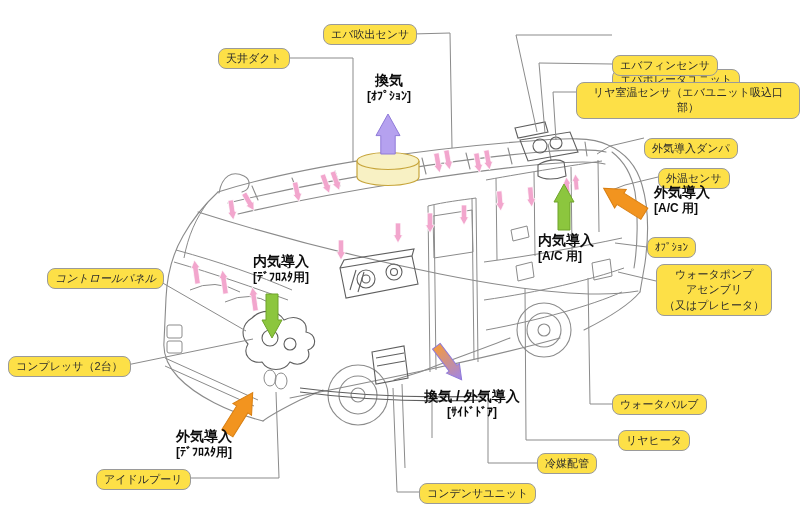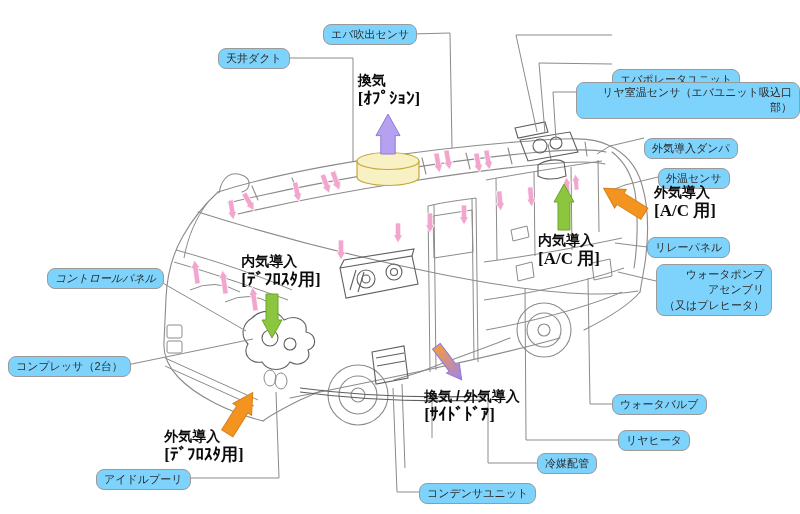--- a/index.html
+++ b/index.html
@@ -1,27 +1,27 @@
 <!DOCTYPE html>
 <html><head>
 <meta charset="utf-8">
 <style>
   html,body{margin:0;padding:0;background:#fff;}
   .stage{position:relative;width:800px;height:514px;background:#ffffff;overflow:hidden;
          font-family:"Liberation Sans","DejaVu Sans",sans-serif;}
   .stage svg{position:absolute;left:0;top:0;}
   #overlay{position:absolute;left:0;top:0;width:800px;height:514px;}
-  .callout{position:absolute;border:1px solid #9a9a9a;border-radius:8px;background:#7dd3fc;
+  .callout{position:absolute;border:1px solid #9a9a9a;border-radius:8px;background:#fde047;
            padding:2px 7px;font-size:11px;line-height:1.4;color:#2b2b2b;
-           white-space:pre-line;text-align:right;box-sizing:border-box;}
+           white-space:pre-line;text-align:center;box-sizing:border-box;}
   .annotation{position:absolute;color:#0c0c0c;font-weight:bold;line-height:1.22;white-space:pre;}
-  .annotation.center{transform:translateX(-50%);text-align:left;}
+  .annotation.center{transform:translateX(-50%);text-align:center;}
   .annotation.left{text-align:left;}
   .annotation .l1{display:block;font-size:14px;}
-  .annotation .l2{display:block;font-size:17px;font-family:Liberation Serif, serif;}
+  .annotation .l2{display:block;font-size:12px;}
 </style>
 </head>
 <body>
 
 <div class="stage">
 
   <svg width="800" height="514" viewBox="0 0 800 514">
     <defs>
       <linearGradient id="gradOP" x1="0" y1="0" x2="0" y2="1">
         <stop id="gradTip" offset="0" stop-color="#9f85ea"></stop>
@@ -144,24 +144,25 @@
         <path d="M0,-24 L11,-4.199999999999999 L6.6,-4.199999999999999 L6.6,24 L-6.6,24 L-6.6,-4.199999999999999 L-11,-4.199999999999999 Z" transform="translate(624,201) rotate(-58)" fill="#f2941f" stroke="#d87f12" stroke-width="1"></path>
         <path d="M0,-20 L12,1.6000000000000014 L7.199999999999999,1.6000000000000014 L7.199999999999999,20 L-7.199999999999999,20 L-7.199999999999999,1.6000000000000014 L-12,1.6000000000000014 Z" transform="translate(388,134) rotate(0)" fill="#b5a1ef" stroke="#8f7ad8" stroke-width="1"></path>
         <path d="M0,-21 L8,-6.6 L4.8,-6.6 L4.8,21 L-4.8,21 L-4.8,-6.6 L-8,-6.6 Z" transform="translate(449,363) rotate(143)" fill="url(#gradOP)" stroke="#8f7ad8" stroke-width="1"></path>
       </g>
   </svg>
 
   <div id="overlay">
       <div class="callout" style="left: 218px; top: 48px;">天井ダクト</div>
       <div class="callout" style="left: 323px; top: 24px;">エバ吹出センサ</div>
       <div class="callout" style="left: 612px; top: 25px; margin-top: 44px;">エバポレータユニット</div>
+      <div class="callout" style="left: 612px; top: 55px;">エバフィンセンサ</div>
       <div class="callout" style="left: 576px; top: 82px;">リヤ室温センサ（エバユニット吸込口部）</div>
       <div class="callout" style="left: 644px; top: 128px; margin-top: 10px;">外気導入ダンパ</div>
       <div class="callout" style="left: 658px; top: 168px; border-radius: 8px;">外温センサ</div>
-      <div class="callout" style="left: 647px; top: 237px;">リレーパネル</div>
+      <div class="callout" style="left: 647px; top: 237px;">ｵﾌﾟｼｮﾝ</div>
       <div class="callout" style="left: 656px; top: 264px;">ウォータポンプ
 アセンブリ
 （又はプレヒータ）</div>
       <div class="callout" style="left: 612px; top: 394px;">ウォータバルブ</div>
       <div class="callout" style="left: 618px; top: 430px;">リヤヒータ</div>
       <div class="callout" style="left: 537px; top: 453px;">冷媒配管</div>
       <div class="callout" style="left: 419px; top: 483px;">コンデンサユニット</div>
       <div class="callout" style="left: 96px; top: 469px;">アイドルプーリ</div>
       <div class="callout" style="left: 8px; top: 356px;">コンプレッサ（2台）</div>
       <div class="callout" style="left: 47px; top: 268px; font-style: italic;">コントロールパネル</div>

